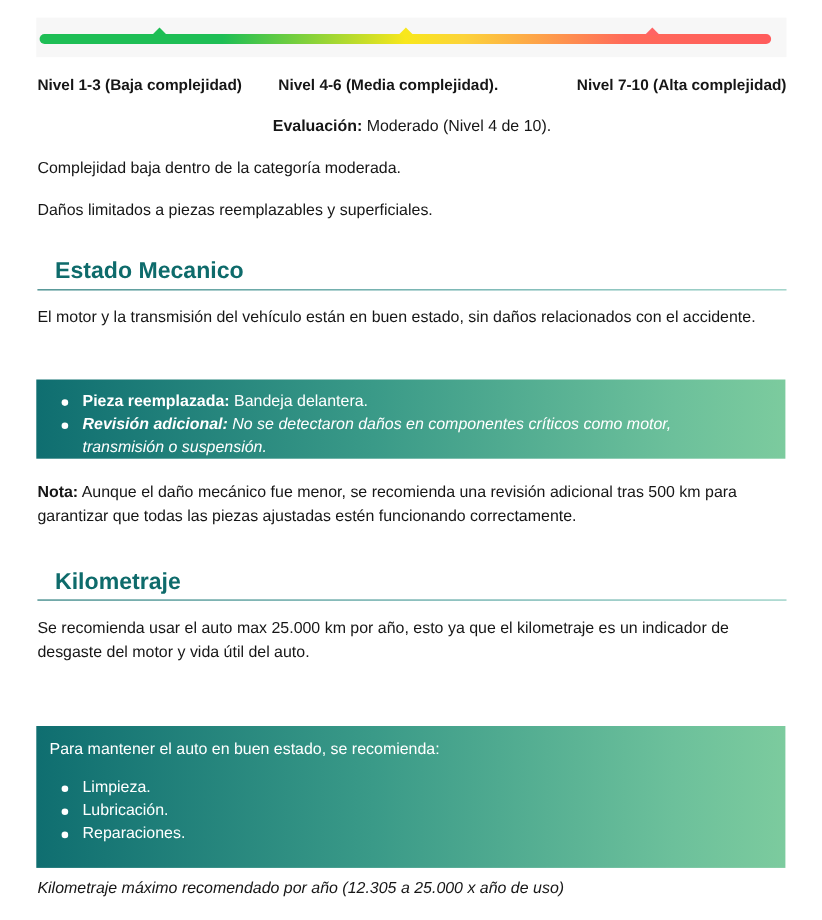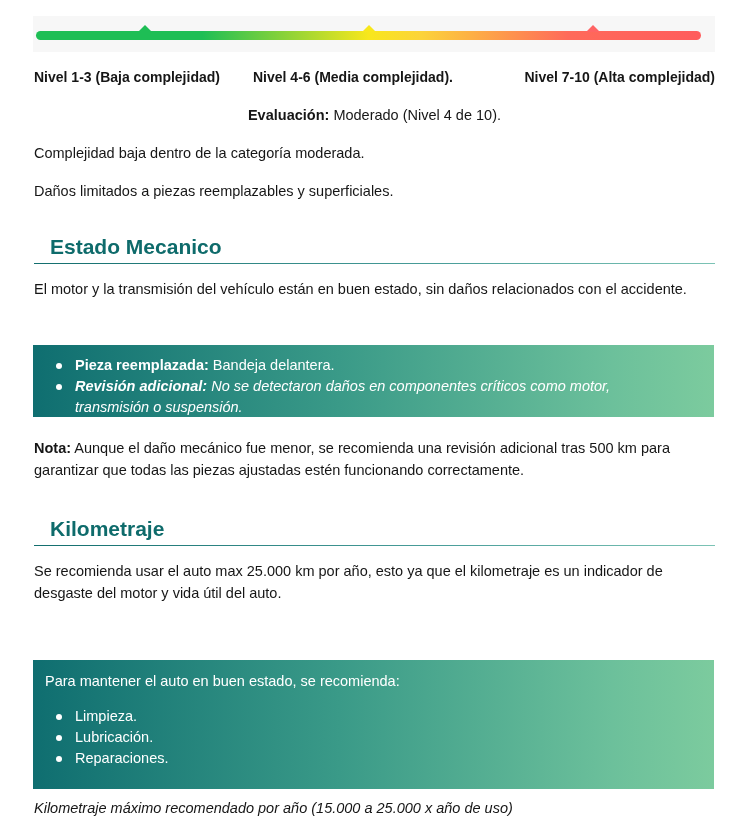--- a/index.html
+++ b/index.html
@@ -119,14 +119,14 @@
 
   <div class="gbox" style="top:620px; height:129px;margin-top:40px;">
     <div class="lead">Para mantener el auto en buen estado, se recomienda:</div>
     <ul style="padding-top:14px;">
       <li>Limpieza.</li>
       <li>Lubricación.</li>
       <li>Reparaciones.</li>
     </ul>
   </div>
 
-  <div class="caption">Kilometraje máximo recomendado por año (15.000 a 25.000 x año de uso)</div>
+  <div class="caption">Kilometraje máximo recomendado por año (12.305 a 25.000 x año de uso)</div>
 </div>
 
 </body></html>

